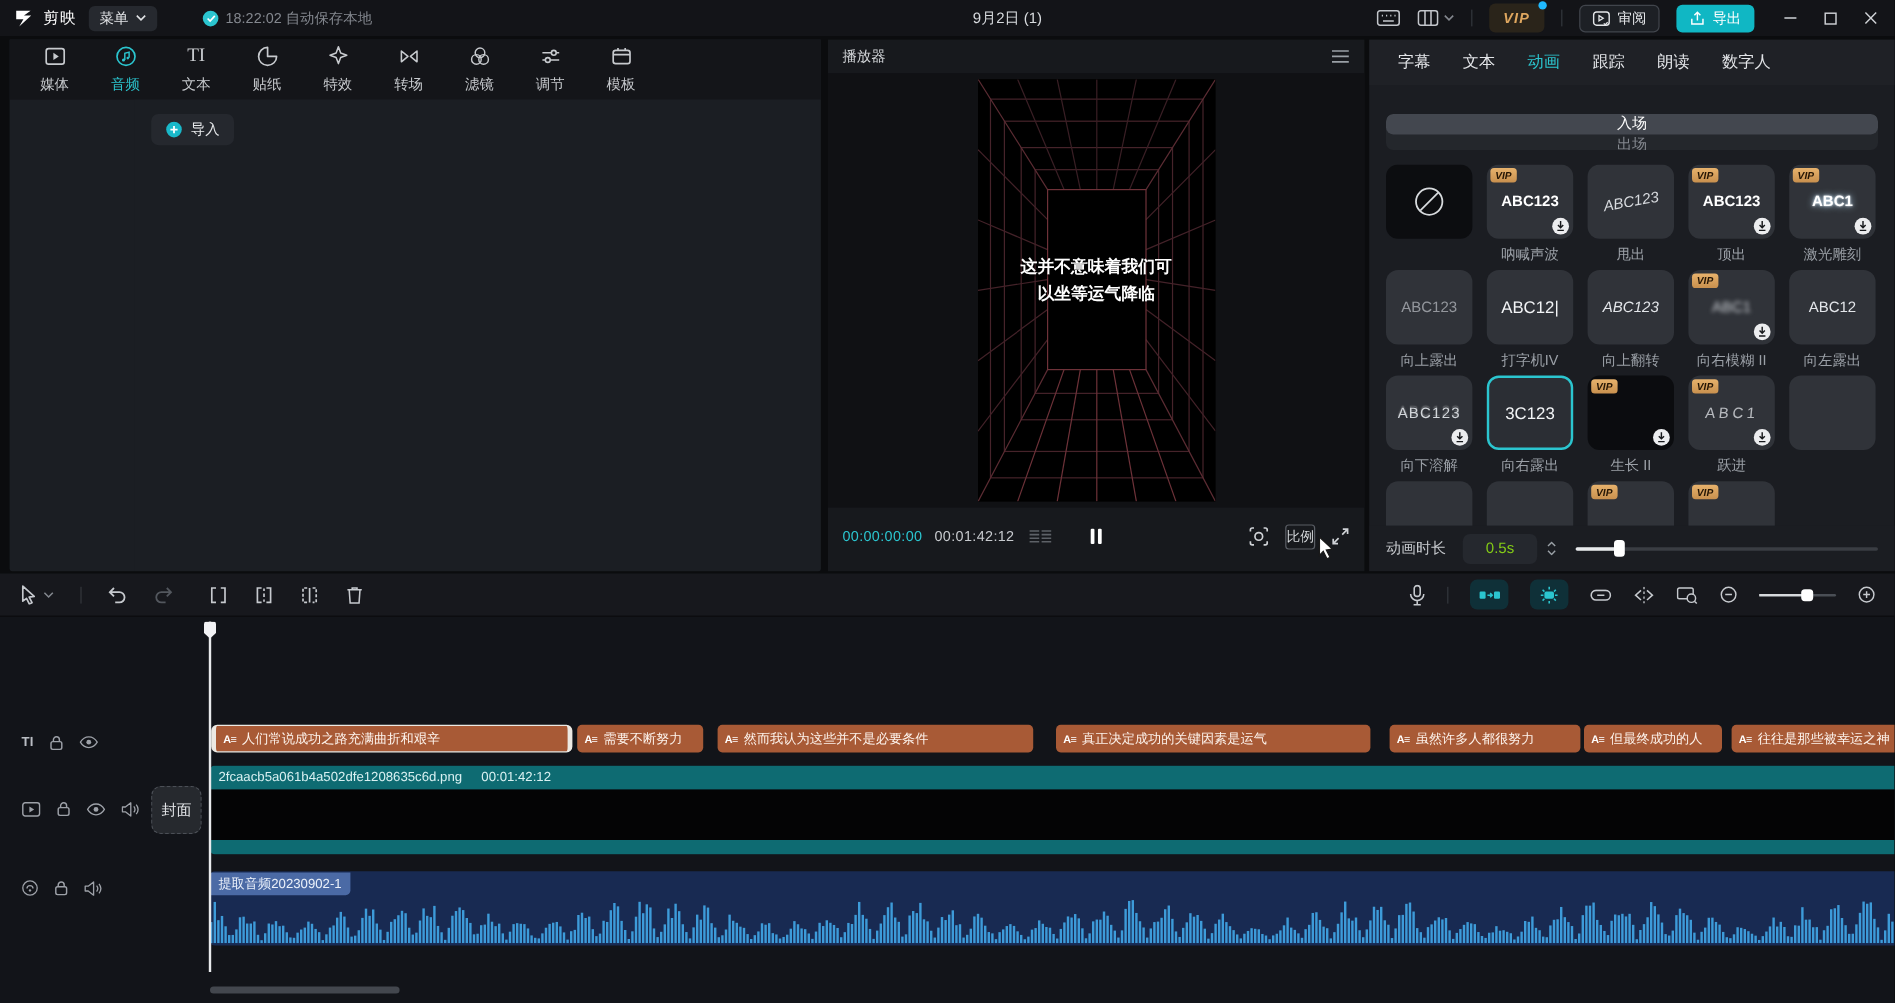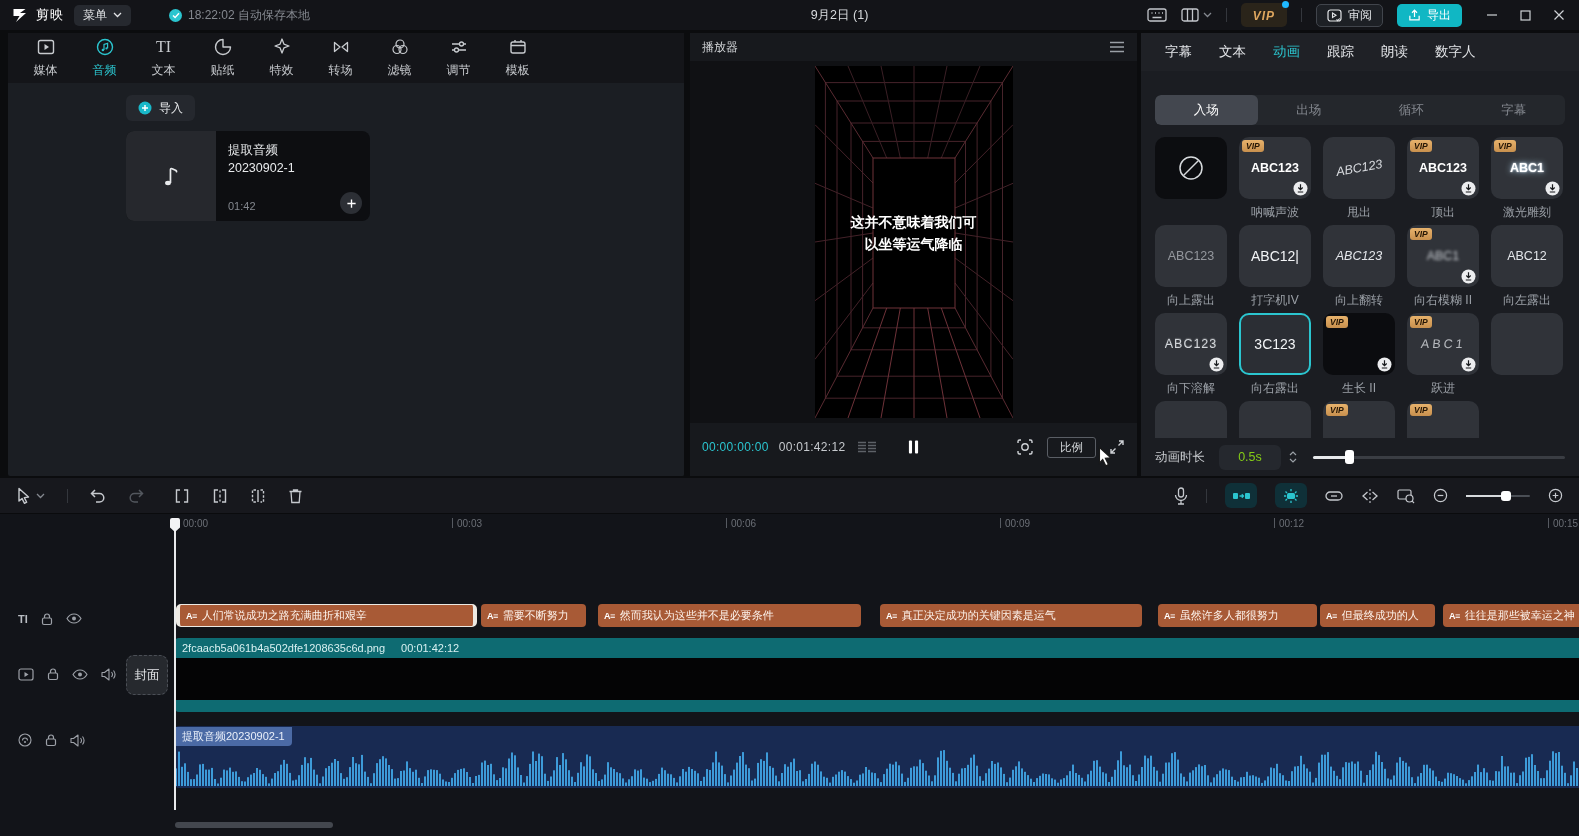--- a/index.html
+++ b/index.html
@@ -52,26 +52,26 @@
   .player-header .icon { margin-left:auto; color:#9aa0a6; }
   .stage { position:absolute; top:28px; left:0; right:0; height:362px; background:#101114; display:flex; align-items:center; justify-content:center; }
   .preview { position:relative; width:198px; height:352px; background:#000; overflow:hidden; }
   .subtitle-overlay { position:absolute; left:0; right:0; top:146px; text-align:center; color:#fff; font-size:14px; font-weight:700; line-height:1.55; text-shadow:0 1px 2px rgba(0,0,0,.8); }
   .player-controls { position:absolute; left:0; right:0; bottom:14px; height:30px; display:flex; align-items:center; padding:0 12px; }
   .time-cur { font-size:12px; color:var(--accent); letter-spacing:.3px; }
   .time-total { font-size:12px; color:#c7cace; margin-left:10px; letter-spacing:.3px; }
   .pc-list { margin-left:12px; color:#5d6167; }
   .pc-center { position:absolute; left:0; right:0; display:flex; justify-content:center; pointer-events:none; }
   .pc-right { margin-left:auto; display:flex; align-items:center; gap:13px; color:#cfd2d6; }
-  .ratio-chip { border:1px solid #5a5e65; border-radius:3px; padding:2px 12px; font-size:11.5px; color:#d6d9dc; }
+  .ratio-chip { border:1px solid #5a5e65; border-radius:3px; padding:2px 0; font-size:11.5px; color:#d6d9dc; }
 
   .right-panel { position:absolute; left:1141px; top:33px; width:438px; height:443px; background:#1b1d22; overflow:hidden; }
   .rp-tabs { display:flex; align-items:center; gap:27px; height:38px; padding-left:24px; font-size:13.5px; color:#e3e5e8; background:#1f2126; }
   .rp-tab.active { color:var(--accent); }
-  .rp-subtabs { position:absolute; left:14px; right:14px; top:62px; height:30px; background:#24272c; border-radius:6px; display:flex; overflow:hidden; }
+  .rp-subtabs { position:absolute; left:14px; right:14px; top:62px; height:30px; background:#24272c; border-radius:6px; display:flex; overflow:hidden;flex-direction:column; }
   .rp-subtab { flex:1; display:flex; align-items:center; justify-content:center; font-size:12.5px; color:#84888f; }
   .rp-subtab.active { background:#43474f; color:#fff; border-radius:6px; }
   .anim-grid { position:absolute; left:14px; right:14px; top:104px; height:306px; overflow:hidden; display:grid; grid-template-columns:repeat(5,1fr); column-gap:10px; align-content:start; }
   .cell { width:72px; }
   .tile { position:relative; width:72px; height:62px; border-radius:10px; background:#303339; display:flex; align-items:center; justify-content:center; overflow:hidden; }
   .tile.dark { background:#0b0c0f; }
   .tile.none-tile { background:#0c0d10; }
   .tile.selected { border:2px solid var(--accent); background:#2b2e34; }
   .tile-label { height:26px; display:flex; align-items:center; justify-content:center; font-size:12px; color:#9ba0a7; white-space:nowrap; }
   .pv { font-size:12.5px; color:#e3e6ea; white-space:nowrap; }
@@ -312,44 +312,20 @@
       <div class="lib">
         <button class="import-btn" style="border:none;">
           <span class="icon">
               <svg width="14" height="14" viewBox="0 0 14 14">
                 <circle cx="7" cy="7" r="6.5" fill="#19b8c9"></circle>
                 <path d="M7 4v6M4 7h6" stroke="#fff" stroke-width="1.5"></path>
               </svg>
             </span>
           <span>导入</span>
         </button>
-        <div class="audio-card">
-          <div class="card-thumb">
-              <span class="icon">
-                <svg width="28" height="28" viewBox="0 0 26 26">
-                  <path d="M12.5 19.5V7.2c0-1 .6-1.4 1.5-1l3.2 1.5c.9.4 1.2 1.1.7 1.9" fill="none" stroke="currentColor" stroke-width="1.6"></path>
-                  <ellipse cx="10.2" cy="19.6" rx="2.7" ry="2.1" fill="currentColor"></ellipse>
-                </svg>
-              </span>
-            </div>
-          <div class="card-info">
-            <div class="card-title">
-              <div>提取音频</div>
-              <div>20230902-1</div>
-            </div>
-            <span class="card-duration">01:42</span>
-            <span class="card-add">
-                <span>
-                  <svg width="11" height="11" viewBox="0 0 12 12">
-                    <path d="M6 1.5v9M1.5 6h9" stroke="currentColor" stroke-width="1.5"></path>
-                  </svg>
-                </span>
-              </span>
-          </div>
-        </div>
       </div>
     </div>
   </section>
 
   <section class="player-panel">
     <div class="player-header">
       <span>播放器</span>
       <span class="icon">
           <svg width="16" height="12" viewBox="0 0 16 12">
             <path d="M1 1.5h14M1 6h14M1 10.5h14" stroke="currentColor" stroke-width="1.4"></path>
@@ -716,46 +692,20 @@
           </span>
         <span class="icon tool">
             <svg width="15" height="15" viewBox="0 0 16 16">
               <circle cx="8" cy="8" r="6.5" fill="none" stroke="currentColor" stroke-width="1.3"></circle>
               <path d="M5 8h6M8 5v6" stroke="currentColor" stroke-width="1.3"></path>
             </svg>
           </span>
       </div>
     </div>
 
-    <div class="tl-ruler" id="tl-ruler">
-        <div class="tick" style="left:178px">
-          <i></i>
-          <span>00:00</span>
-        </div>
-        <div class="tick" style="left:452px">
-          <i></i>
-          <span>00:03</span>
-        </div>
-        <div class="tick" style="left:726px">
-          <i></i>
-          <span>00:06</span>
-        </div>
-        <div class="tick" style="left:1000px">
-          <i></i>
-          <span>00:09</span>
-        </div>
-        <div class="tick" style="left:1274px">
-          <i></i>
-          <span>00:12</span>
-        </div>
-        <div class="tick" style="left:1548px">
-          <i></i>
-          <span>00:15</span>
-        </div>
-      </div>
 
     <div class="tl-tracks">
 
       <div class="hdr-icons" style="left:18px; top:71px; height:23px;">
         <span style="font-size:11px;font-weight:700;color:#b9bdc3;">TI</span>
         <span class="icon">
             <svg width="12" height="14" viewBox="0 0 12 14">
               <rect x="1.5" y="6" width="9" height="6.5" rx="1.5" fill="none" stroke="currentColor" stroke-width="1.2"></rect>
               <path d="M3.5 6V4.5a2.5 2.5 0 0 1 5 0V6" fill="none" stroke="currentColor" stroke-width="1.2"></path>
             </svg>

